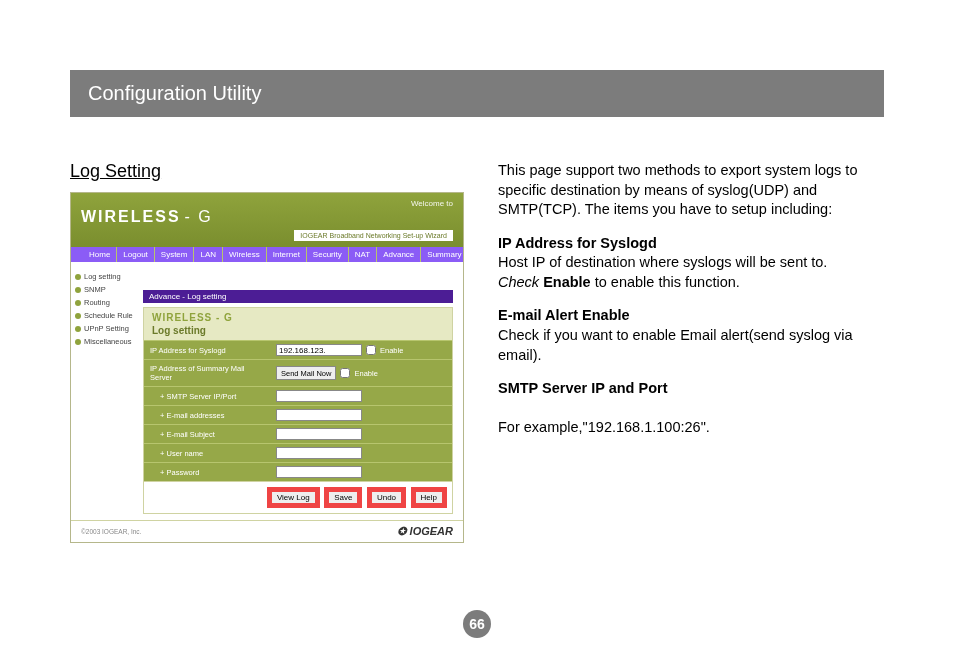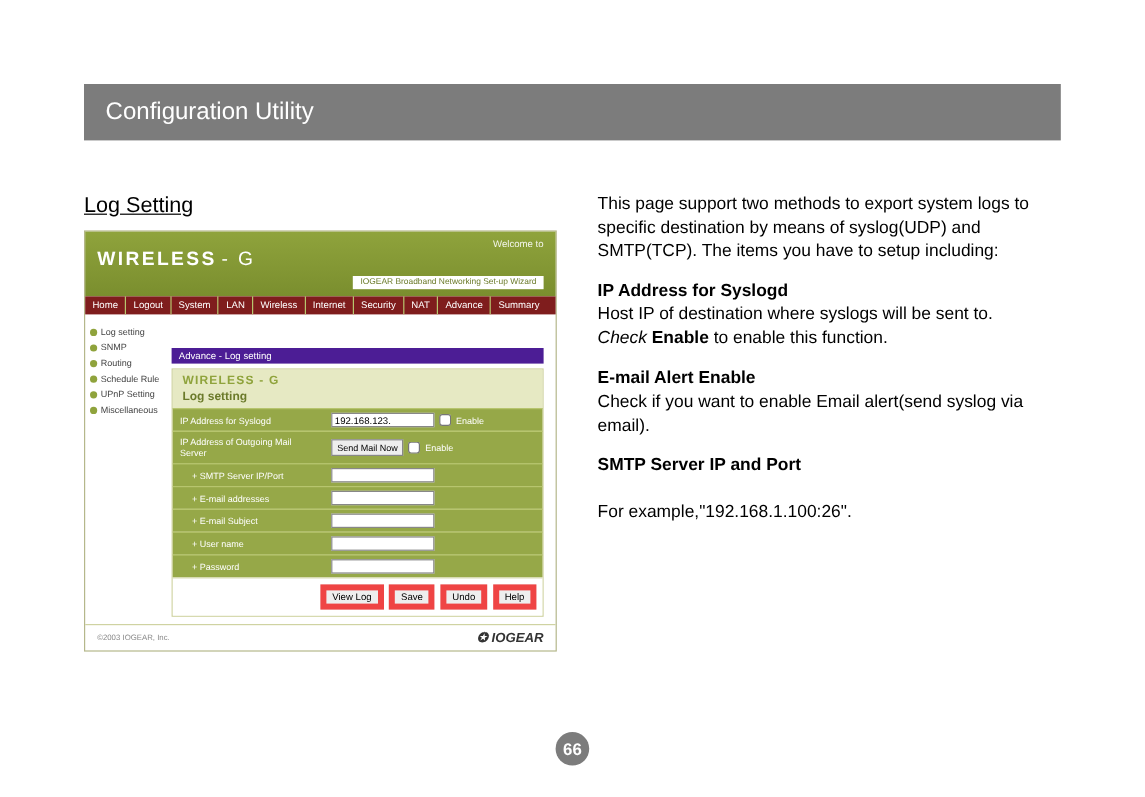--- a/index.html
+++ b/index.html
@@ -15,21 +15,21 @@
   .right-col .italic { font-style: italic; }
 
   
   .shot { border: 1px solid #b5b78b; background: #fff; font-size: 9px; color: #333; }
   .shot-top { background: linear-gradient(#8fa33c, #7a8e2e); color: #fff; padding: 6px 10px 2px 10px; text-align: right; }
   .welcome { font-size: 8px; opacity: 0.9; }
   .logo-row { display: flex; align-items: baseline; gap: 4px; }
   .logo-row .bold { font-weight: bold; font-size: 16px; letter-spacing: 2px; }
   .logo-row .thin { font-size: 16px; font-weight: 300; letter-spacing: 2px; }
   .setup-label { background: #fff; color: #6b7a2a; display: inline-block; padding: 2px 6px; font-size: 7px; margin: 4px 0; }
-  .tabs { display: flex; background: #7f1d1d; }
+  .tabs { display: flex; background: #8b5cf6; padding-left: 12px; }
   .tabs span { color: #fff; font-size: 8px; padding: 3px 6px; border-right: 1px solid #b7c56e; cursor: pointer; }
   .tabs span:last-child { border-right: none; }
 
   .shot-body { display: flex; }
   .shot-side { width: 72px; padding: 8px 4px; }
   .shot-side div { font-size: 7.5px; color: #444; padding: 2px 0; display: flex; align-items: center; gap: 3px; cursor: pointer; }
   .bullet { width: 6px; height: 6px; border-radius: 3px; background: #8fa33c; display: inline-block; }
 
   .shot-main { flex: 1; padding: 8px 10px 6px 0; }
   .crumb { background: #4c1d95; color: #fff; font-size: 8px; padding: 2px 6px; margin-top: 20px; }
@@ -124,21 +124,21 @@
 
               <div class="form-row">
                 <div class="lbl">IP Address for Syslogd</div>
                 <div class="fld">
                   <input type="text" value="192.168.123." style="">
                   <input type="checkbox" style="">
                   <span class="enable">Enable</span>
                 </div>
               </div>
               <div class="form-row">
-                <div class="lbl">IP Address of Outgoing Mail Server</div>
+                <div class="lbl">IP Address of Summary Mail Server</div>
                 <div class="fld">
                   <button>Send Mail Now</button>
                   <input type="checkbox" style="">
                   <span class="enable">Enable</span>
                 </div>
               </div>
               <div class="form-row">
                 <div class="lbl sub">+ SMTP Server IP/Port</div>
                 <div class="fld">
                     <input type="text" style="">

